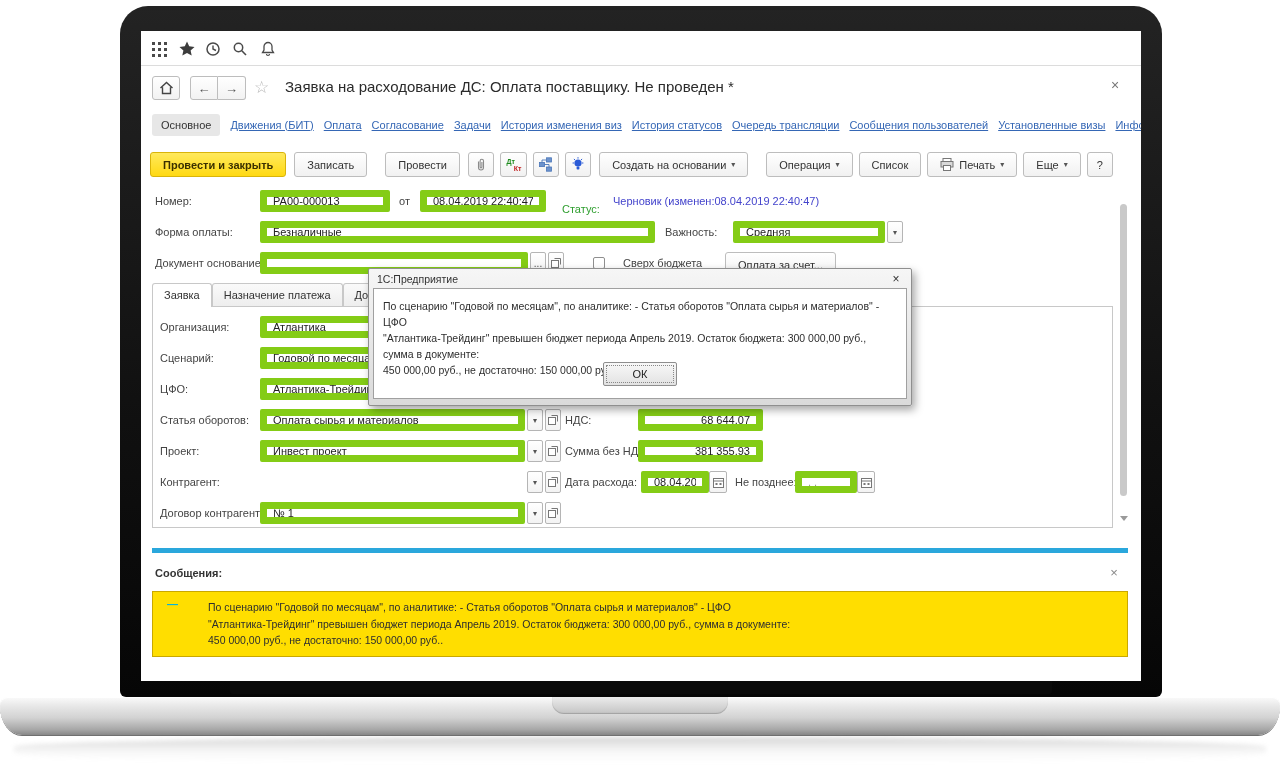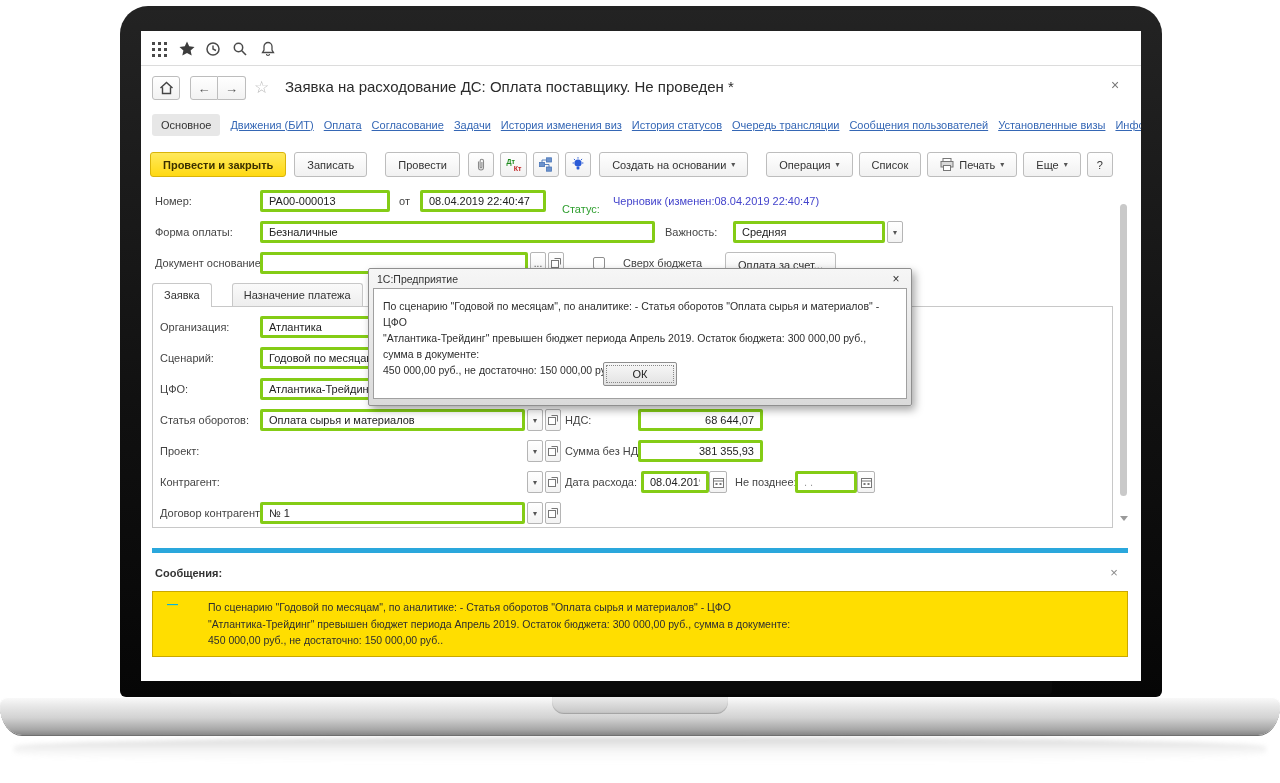--- a/index.html
+++ b/index.html
@@ -55,34 +55,34 @@
   .btn .car { font-size:8px; color:#555; margin-left:5px; }
   .btn-primary { background:linear-gradient(#ffe95c,#ffd913); border:1px solid #d9b40a; font-weight:bold; color:#3a3000; }
   .ibtn { width:27px; padding:0; }
   .gap8{ margin-left:2px; } .gap18{ margin-left:12px; } .push{ margin-left:auto; }
   .dtkt { position:relative; width:14px; height:14px; font-size:7px; font-weight:bold; line-height:7px; }
   .dtkt .dt { position:absolute; left:0; top:0; color:#1c8a1c; }
   .dtkt .kt { position:absolute; right:-1px; bottom:0; color:#c02020; }
 
   
   .lbl { position:absolute; font-size:11px; color:#444; white-space:nowrap; }
-  .inp { position:absolute; height:22px; border:3px solid #84cc16; border-radius:2px; background:#fff;
+  .inp { position:absolute; height:22px; border:7px solid #84cc16; border-radius:2px; background:#fff;
          font-family:inherit; font-size:11px; color:#222; padding:0 6px; }
   .inp.ralign { text-align:right; }
   .cbtn { position:absolute; width:16px; height:22px; border:1px solid #b5b5b5; border-radius:2px;
           background:linear-gradient(#fff,#f3f3f3); display:flex; align-items:center; justify-content:center;
           font-size:8px; color:#555; cursor:pointer; }
   .status-lbl { color:#2e9e2e; }
   .status-val { color:#4444cc; cursor:pointer; }
   .chk { position:absolute; width:12px; height:12px; border:1px solid #8f8f8f; background:#fff; border-radius:2px; }
 
   
   .dtabs { position:absolute; left:11px; top:252px; display:flex; }
   .dtab { border:1px solid #c8c8c8; border-bottom:none; border-radius:3px 3px 0 0; padding:5px 11px;
-          background:linear-gradient(#fafafa,#ededed); color:#333; margin-right:20px; cursor:pointer; position:relative; }
+          background:linear-gradient(#fafafa,#ededed); color:#333; margin-right:0; cursor:pointer; position:relative; }
   .dtab.active { background:#fff; z-index:2; height:24px; }
   .groupbox { position:absolute; left:11px; top:275px; width:961px; height:222px; border:1px solid #c8c8c8; background:#fff; }
 
   
   .vscroll { position:absolute; left:979px; top:169px; width:8px; height:335px; }
   .vthumb { position:absolute; left:0; top:4px; width:7px; height:292px; background:#c9c9c9; border-radius:4px; }
   .varrow { position:absolute; left:0; top:316px; width:0; height:0; border-left:4px solid transparent;
             border-right:4px solid transparent; border-top:5px solid #9a9a9a; }
 
   
@@ -325,20 +325,21 @@
           <span>▾</span>
         </span>
       <span class="cbtn" style="left:404px; top:378px;">
           <svg width="10" height="10" viewBox="0 0 10 10">
             <rect x="0.5" y="2.5" width="7" height="7" fill="#fff" stroke="#777" stroke-width="1"></rect>
             <path d="M3.5 0.5 h6 v6" fill="none" stroke="#777" stroke-width="1"></path>
           </svg>
         </span>
 
       <span class="lbl" style="left:19px; top:414px;">Проект:</span>
+      <input class="inp" style="left: 119px; top: 409px; width: 265px;" readonly="" value="Инвест проект">
       <span class="cbtn" style="left:386px; top:409px;">
           <span>▾</span>
         </span>
       <span class="cbtn" style="left:404px; top:409px;">
           <svg width="10" height="10" viewBox="0 0 10 10">
             <rect x="0.5" y="2.5" width="7" height="7" fill="#fff" stroke="#777" stroke-width="1"></rect>
             <path d="M3.5 0.5 h6 v6" fill="none" stroke="#777" stroke-width="1"></path>
           </svg>
         </span>
 

